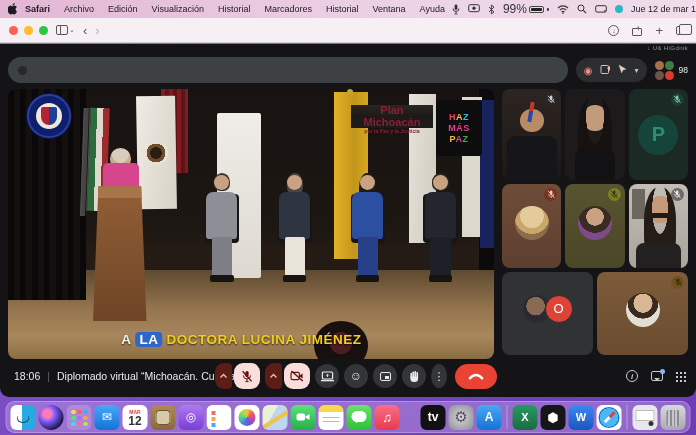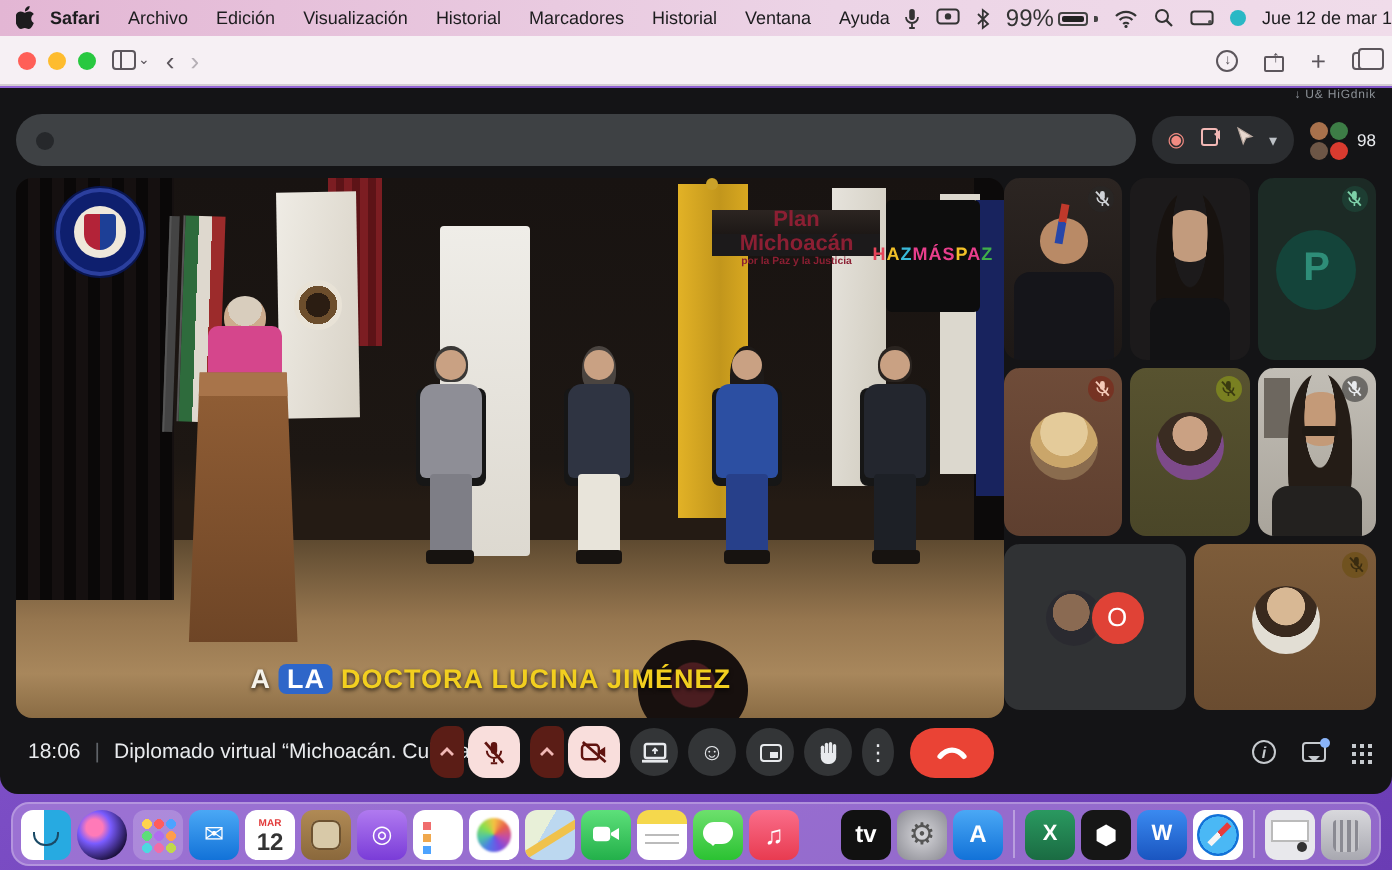--- a/index.html
+++ b/index.html
@@ -69,21 +69,21 @@
   .meet-search .fglyph{ width:9px; height:9px; border-radius:50%; background:#26282b; }
   .meet-pill{ height:24px; background:#2b2d30; border-radius:12px; display:flex; align-items:center; gap:7px; padding:0 8px; color:#f2b8b5; font-size:10px; }
   .meet-pill .cursor-ic{ color:#e8d8cf; }
   .meet-pill .chev{ color:#bdc1c6; font-size:8px; }
   .avatar-cluster{ display:flex; align-items:center; gap:3px; }
   .avatar-grid{ display:grid; grid-template-columns:9px 9px; grid-gap:1px; }
   .avatar-grid b{ width:9px; height:9px; border-radius:50%; }
   .ag1{ background:#a8714c; } .ag2{ background:#3d7d46; } .ag3{ background:#6d5646; } .ag4{ background:#d93b2f; }
   .av-count{ color:#e8eaed; font-size:8.5px; margin-left:2px; }
 
-  .meet-main{ display:flex; height:270px; margin-top:2px; }
+  .meet-main{ display:flex; gap:8px; height:270px; margin-top:2px; }
 
   
   .video{ position:relative; flex:1; border-radius:8px; overflow:hidden;
     background:linear-gradient(#181311 0%,#1d1713 52%,#241b14 60%); }
   .floor{ position:absolute; left:0; right:0; bottom:0; height:33%;
     background:linear-gradient(#5e4a30 0%,#96764f 45%,#a8875c 75%,#8a6c44 100%); }
   .curtain-left{ position:absolute; left:0; top:0; width:16%; height:78%;
     background:repeating-linear-gradient(90deg,#0a0808 0 6px,#151010 6px 12px); }
   .curtain-right{ position:absolute; right:0; top:0; width:3%; height:70%; background:#0c0a0a; }
   .crest{ position:absolute; left:4%; top:2%; width:44px; height:44px; border-radius:50%;
@@ -130,21 +130,21 @@
   .p3 .torso{ background:#2c4fa2; } .p3 .legs{ background:#27408a; } .p3 .hair{ background:#1e1a18; height:26%; }
   .p4 .torso{ background:#23262e; } .p4 .legs{ background:#1d2026; }
   .aud-head{ position:absolute; left:63%; bottom:-4%; width:11%; padding-top:10%; border-radius:50%;
     background:radial-gradient(circle at 50% 45%, #4a1d20 0 28%, #17100e 30%); }
 
   .plan-block{ position:absolute; left:70.5%; top:6%; width:17%; text-align:center; color:#8c1f33; line-height:1.05; }
   .plan-block .t1{ font-size:11px; font-weight:bold; }
   .plan-block .t2{ font-size:11px; font-weight:bold; }
   .plan-block .sub{ font-size:5.2px; font-weight:bold; margin-top:1px; }
   .haz-logo{ position:absolute; left:88%; top:4%; width:9.6%; height:21%; background:#0d0d0d; border-radius:3px;
-    display:flex; flex-direction:row; align-items:center; justify-content:center; line-height:1.08; padding:2px; }
+    display:flex; flex-direction:column; align-items:center; justify-content:center; line-height:1.08; padding:2px; }
   .haz-logo span{ font-size:9px; font-weight:bold; letter-spacing:.5px; }
   .hz-h{ color:#e8445a; } .hz-a1{ color:#f2c028; } .hz-z1{ color:#39b9d8; }
   .hz-m{ color:#e83e8c; } .hz-a2{ color:#e83e8c; } .hz-s{ color:#e83e8c; }
   .hz-p{ color:#f2c028; } .hz-a3{ color:#e83e8c; } .hz-z3{ color:#3fae4a; }
 
   .caption{ position:absolute; left:50%; transform:translateX(-54%); bottom:4.5%;
     display:flex; align-items:center; gap:4px; font-weight:800; font-size:13.5px; white-space:nowrap;
     text-shadow:0 1px 2px rgba(0,0,0,.75); letter-spacing:.5px; }
   .cap-a{ color:#f5f2ea; }
   .cap-la{ color:#ffffff; background:#2e66c9; border-radius:4px; padding:0 4px; text-shadow:none; }

